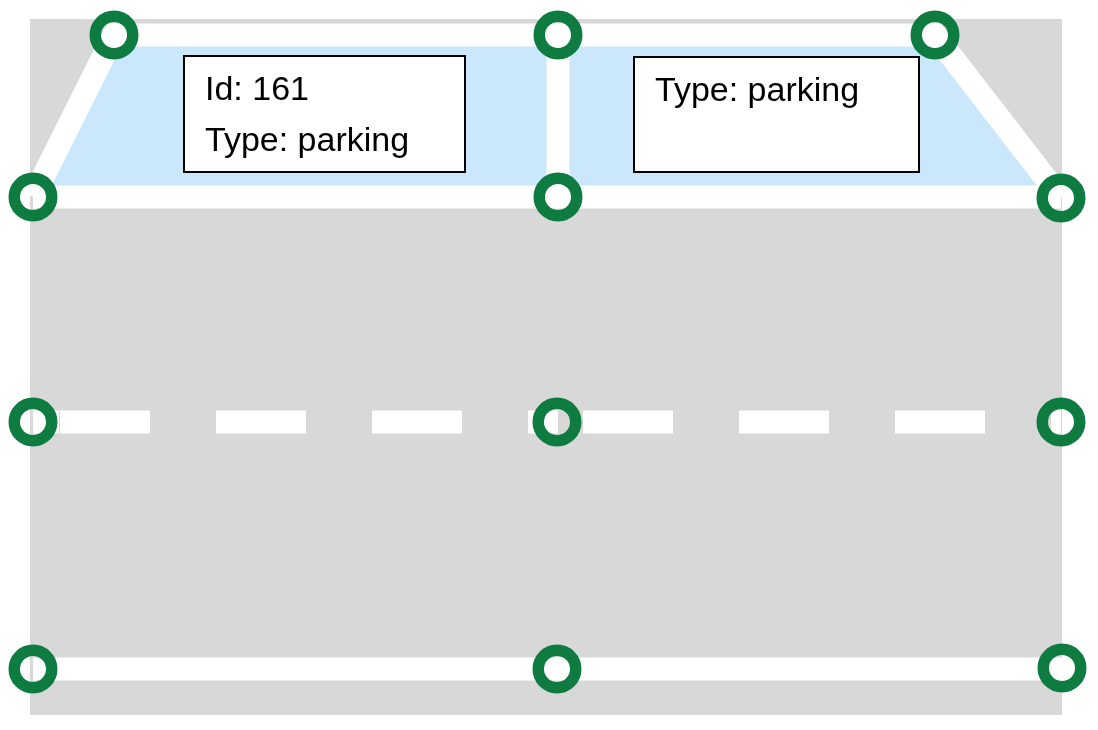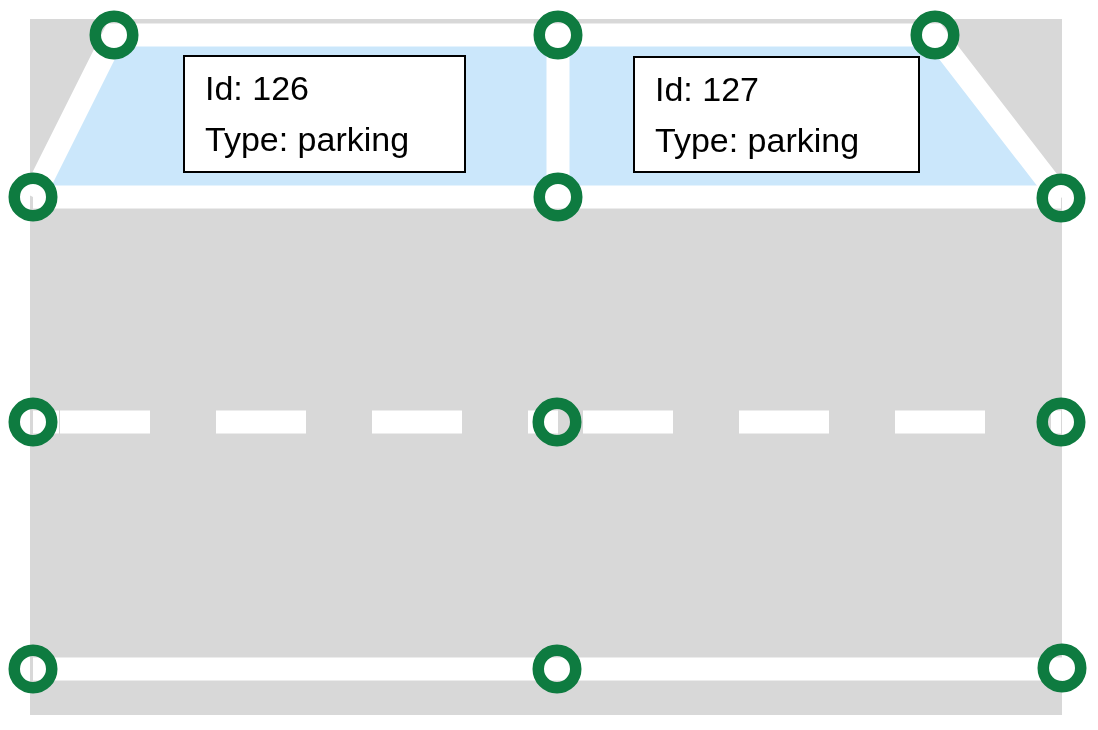--- a/index.html
+++ b/index.html
@@ -64,22 +64,21 @@
       <circle cx="33" cy="422" r="18.75"></circle>
       <circle cx="557" cy="422" r="18.75"></circle>
       <circle cx="1061" cy="422" r="18.75"></circle>
       <circle cx="33" cy="669" r="18.75"></circle>
       <circle cx="557" cy="669" r="18.75"></circle>
       <circle cx="1062" cy="668" r="18.75"></circle>
     </g>
   </svg>
 
   <div class="area-label" style="left:183px; top:55px; width:283px; height:118px;">
-    <div>Id: 126</div>
+    <div>Id: 161</div>
     <div>Type: parking</div>
   </div>
 
   <div class="area-label" style="left:633px; top:56px; width:287px; height:117px;">
-    <div>Id: 127</div>
     <div>Type: parking</div>
   </div>
 
 </div>
 
 </body></html>

